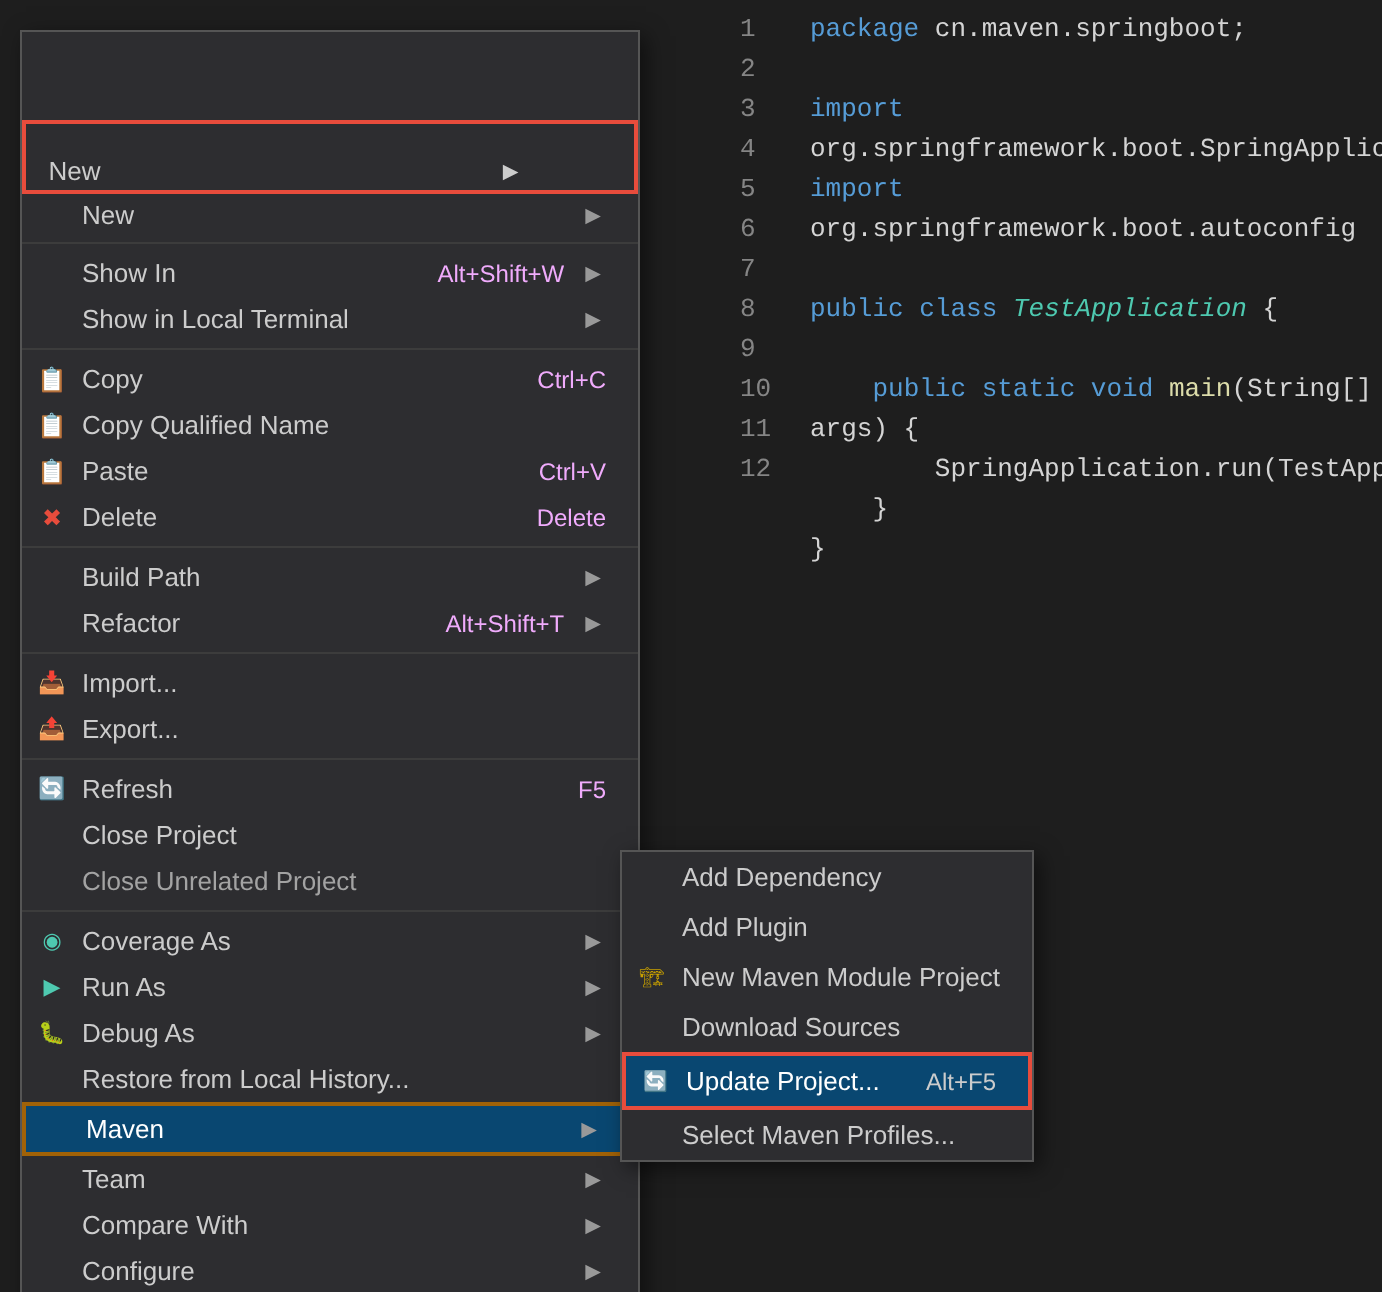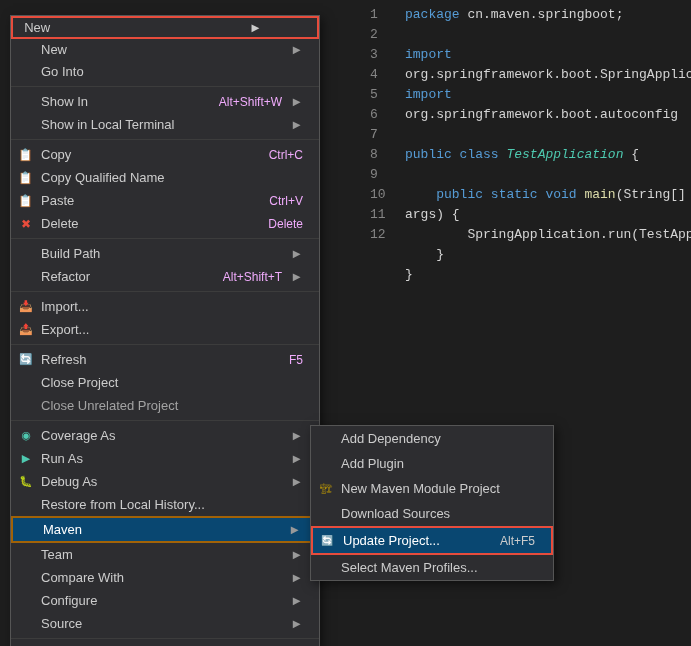--- a/index.html
+++ b/index.html
@@ -131,21 +131,21 @@
       align-items: center;
       justify-content: center;
       font-size: 12px;
     }
 
     
     .submenu {
       position: absolute;
       left: 310px;
       top: 425px;
-      width: 244px;
+      width: 207px;
       background: #2d2d30;
       border: 1px solid #555;
       box-shadow: 3px 3px 10px rgba(0,0,0,0.5);
       z-index: 101;
       color: #cccccc;
     }
 
     .submenu .menu-item {
       padding: 5px 16px 5px 30px;
     }
@@ -195,32 +195,29 @@
     <div>&nbsp;</div>
     <div>&nbsp;&nbsp;&nbsp;&nbsp;<span class="kw">public static void</span> <span class="fn">main</span>(String[] args) {</div>
     <div>&nbsp;&nbsp;&nbsp;&nbsp;&nbsp;&nbsp;&nbsp;&nbsp;SpringApplication.run(TestApplicatio</div>
     <div>&nbsp;&nbsp;&nbsp;&nbsp;}</div>
     <div>}</div>
   </div>
 </div>
 
 <div class="context-menu">
 
-  <div class="menu-item red-border" style="display:flex; padding: 2px 4px 2px 4px; background: #2d2d30;">
+  <div class="menu-item red-border" style="display:flex; padding: 16px 4px 2px 4px; background: #2d2d30; margin-top: 44px;">
     <span style="color:#ccc; font-size:13px;">
       &nbsp;&nbsp;New &nbsp;&nbsp;&nbsp;&nbsp;&nbsp;&nbsp;&nbsp;&nbsp;&nbsp;&nbsp;&nbsp;&nbsp;&nbsp;&nbsp;&nbsp;&nbsp;&nbsp;&nbsp;&nbsp;&nbsp;&nbsp;&nbsp;&nbsp;&nbsp;&nbsp;&nbsp;&nbsp;&nbsp;&nbsp;&nbsp;&nbsp;&nbsp;&nbsp;&nbsp;&nbsp;&nbsp;&nbsp;&nbsp;&nbsp;&nbsp;&nbsp;&nbsp;&nbsp;&nbsp;&nbsp;&nbsp;&nbsp;&nbsp;&nbsp;&nbsp;&nbsp;&nbsp;&nbsp;&nbsp;►
     </span>
   </div>
 
   <div class="menu-item" style="padding-top:3px;padding-bottom:3px;align-items:center;">
     <span class="menu-item-label">New</span>
     <span class="menu-arrow">►</span>
-  </div>
-  <div class="menu-item">
-    <span class="menu-item-label">Go Into</span>
   </div>
   <div class="menu-separator"></div>
   <div class="menu-item">
     <span class="menu-item-label">Show In</span>
     <span class="menu-shortcut">Alt+Shift+W</span>
     <span class="menu-arrow">►</span>
   </div>
   <div class="menu-item">
     <span class="menu-item-label">Show in Local Terminal</span>
     <span class="menu-arrow">►</span>

